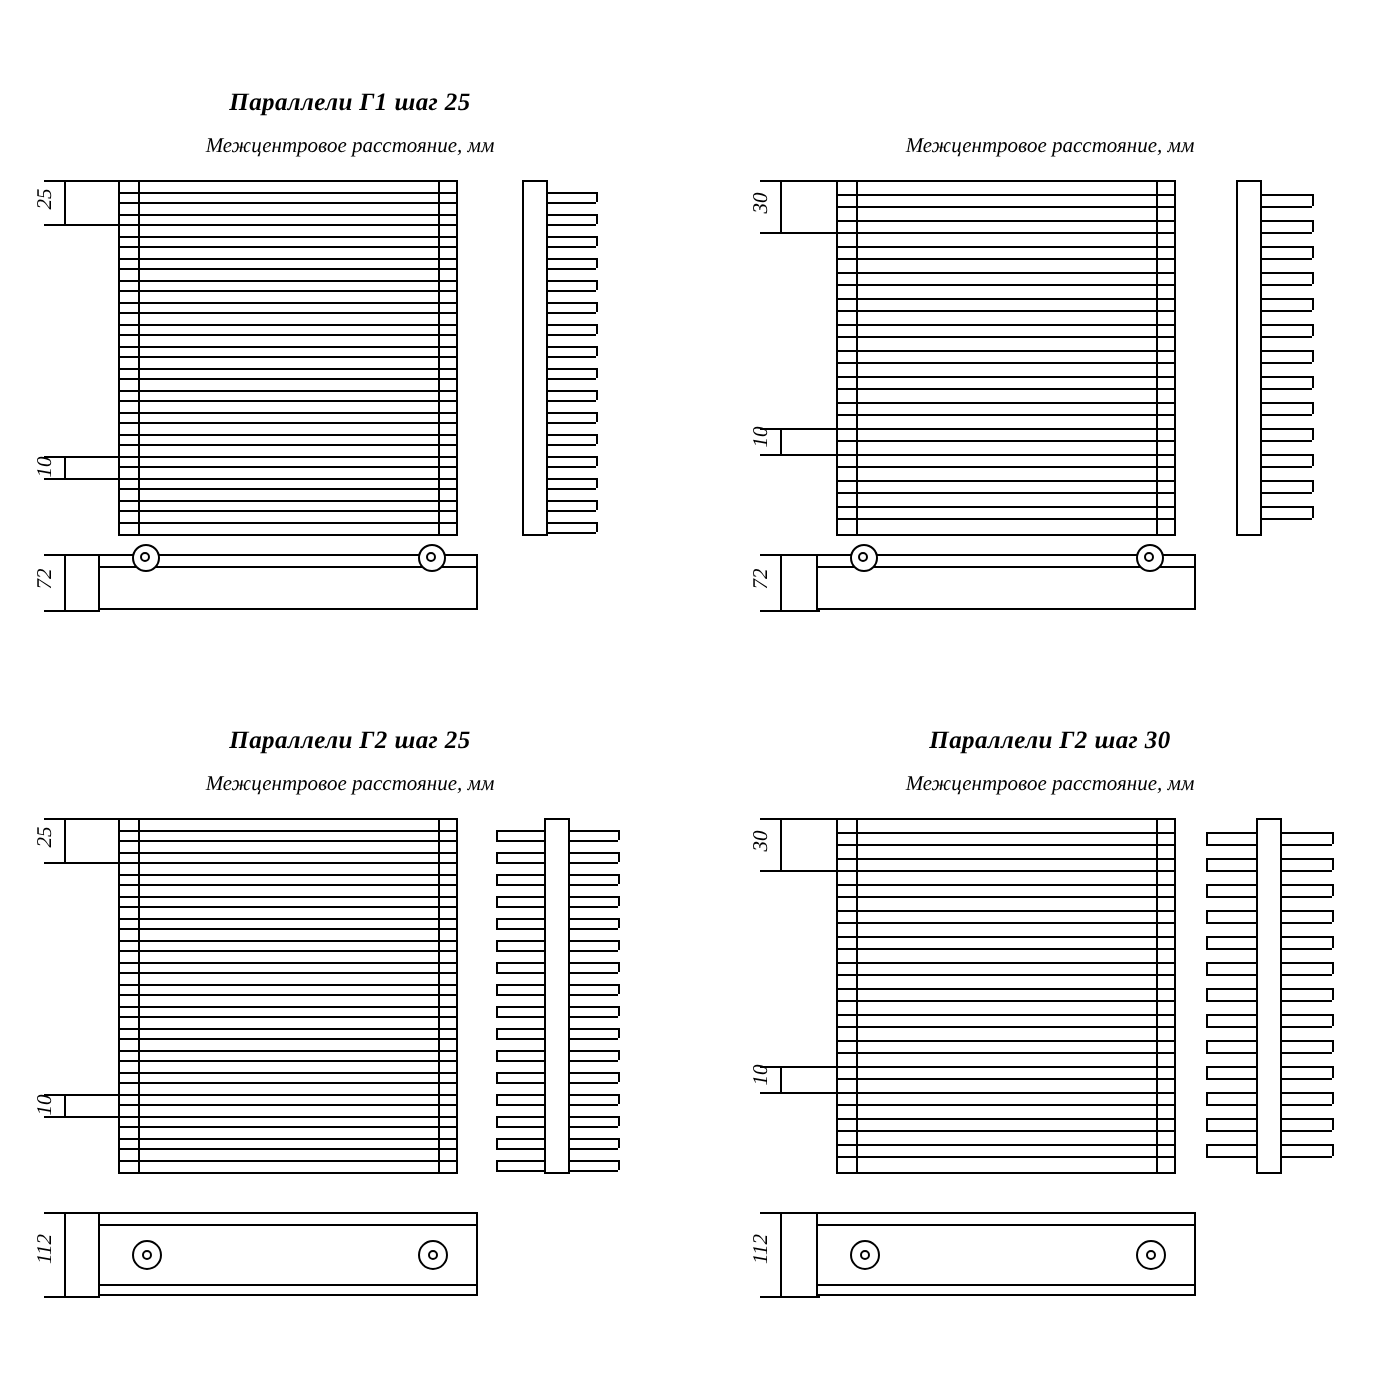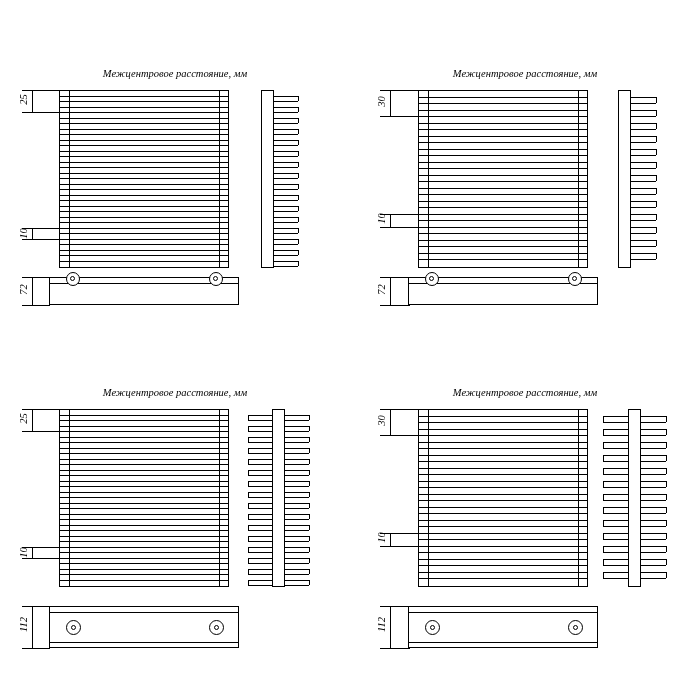--- a/index.html
+++ b/index.html
@@ -93,20 +93,21 @@
     box-sizing: border-box;
     background: #fff;
   }
 </style>
 </head>
 <body>
 
 <div class="sheet">
 
   <div class="panel p-tl">
+    <div class="title" style="top:44px;">Параллели Г1 шаг 25</div>
     <div class="subtitle" style="top:68px;">Межцентровое расстояние, мм</div>
 
     <div class="rect-out" style="left:59px; top:90px; width:170px; height:178px;"></div>
 
     <div class="ln vl" style="left:69px; top:90px; height:178px;"></div>
     <div class="ln vl" style="left:219px; top:90px; height:178px;"></div>
 
     <div>
       <div class="ln hl" style="left:59px; top:96px;  width:170px;"></div>
       <div class="ln hl" style="left:59px; top:101px; width:170px;"></div>
@@ -314,20 +315,21 @@
     <div class="circle" style="left:218px; top:272px; width:14px; height:14px;">
         <span class="inner"></span>
       </div>
     <div class="ln hl" style="left:30px; top:277px; width:30px;"></div>
     <div class="ln hl" style="left:30px; top:305px; width:30px;"></div>
     <div class="ln vl" style="left:40px; top:277px; height:28px;"></div>
     <div class="dimtext rot" style="left:22px; top:284px; width:18px; text-align:center;">72</div>
   </div>
 
   <div class="panel p-bl">
+    <div class="title" style="top:13px;">Параллели Г2 шаг 25</div>
     <div class="subtitle" style="top:37px;">Межцентровое расстояние, мм</div>
 
     <div class="rect-out" style="left:59px; top:59px; width:170px; height:178px;"></div>
     <div class="ln vl" style="left:69px; top:59px; height:178px;"></div>
     <div class="ln vl" style="left:219px; top:59px; height:178px;"></div>
 
     <div>
       <div class="ln hl" style="left:59px; top:65px;  width:170px;"></div>
       <div class="ln hl" style="left:59px; top:70px;  width:170px;"></div>
       <div class="ln hl" style="left:59px; top:76px;  width:170px;"></div>
@@ -482,20 +484,21 @@
     <div class="circle" style="left:209px; top:270px; width:15px; height:15px;">
         <span class="inner"></span>
       </div>
     <div class="ln hl" style="left:22px; top:256px; width:28px;"></div>
     <div class="ln hl" style="left:22px; top:298px; width:28px;"></div>
     <div class="ln vl" style="left:32px; top:256px; height:42px;"></div>
     <div class="dimtext rot" style="left:12px; top:269px; width:22px; text-align:center;">112</div>
   </div>
 
   <div class="panel p-br">
+    <div class="title" style="top:13px;">Параллели Г2 шаг 30</div>
     <div class="subtitle" style="top:37px;">Межцентровое расстояние, мм</div>
 
     <div class="rect-out" style="left:68px; top:59px; width:170px; height:178px;"></div>
     <div class="ln vl" style="left:78px; top:59px; height:178px;"></div>
     <div class="ln vl" style="left:228px; top:59px; height:178px;"></div>
 
     <div>
       <div class="ln hl" style="left:68px; top:66px;  width:170px;"></div>
       <div class="ln hl" style="left:68px; top:72px;  width:170px;"></div>
       <div class="ln hl" style="left:68px; top:79px;  width:170px;"></div>

